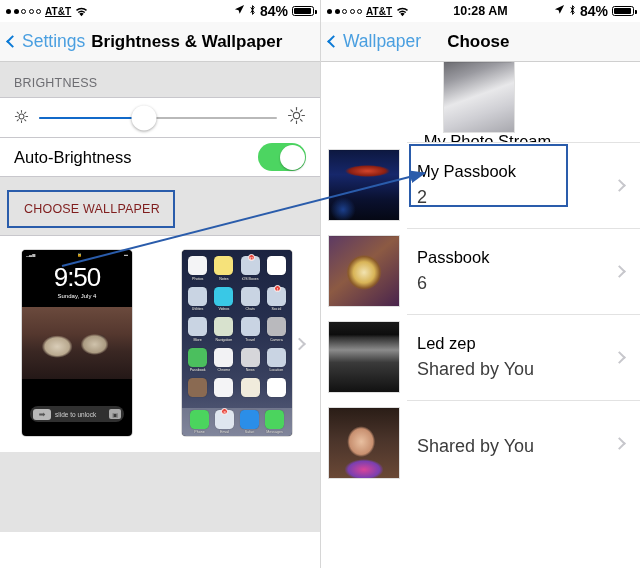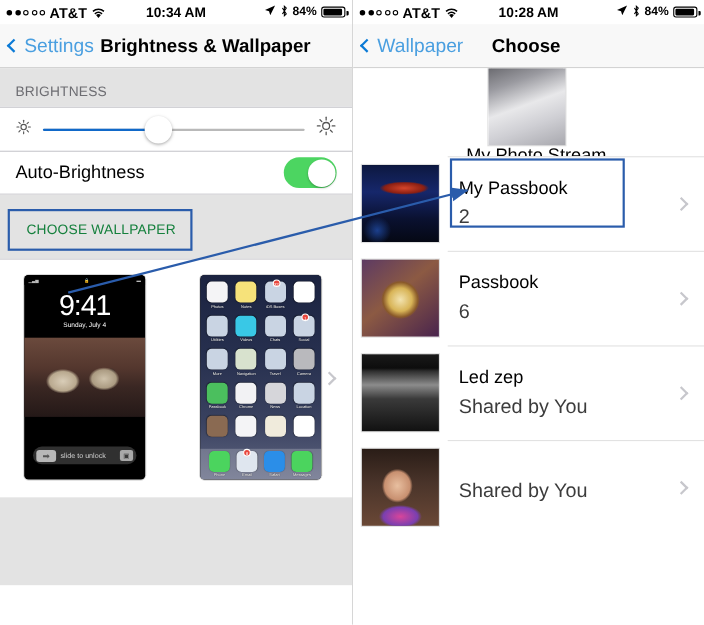--- a/index.html
+++ b/index.html
@@ -23,30 +23,30 @@
     font-size:12px; font-weight:bold; color:#000;
     background:#fff;
     padding:0 6px;
     position:relative;
   }
   .sb-left { display:flex; align-items:center; gap:4px; }
   .dots { display:flex; align-items:center; gap:2.5px; }
   .dot { width:5px; height:5px; border-radius:50%; }
   .dot.on  { background:#000; }
   .dot.off { background:#fff; border:1px solid #000; width:5px; height:5px; }
-  .carrier { font-size:13px; letter-spacing:.1px; }
+  .carrier { font-size:10px; letter-spacing:.1px;text-decoration:underline; }
   .wifi { display:inline-block; width:12px; height:10px; position:relative; }
   .sb-time {
     position:absolute; left:0; right:0; text-align:center;
     font-size:12.5px; font-weight:bold;
   }
   .sb-right { margin-left:auto; display:flex; align-items:center; gap:4px; }
   .loc-arrow { display:inline-block; }
   .bt { display:inline-block; }
-  .batt-pct { font-size:11px; }
+  .batt-pct { font-size:14px; }
   .battery {
     width:22px; height:10px; border:1.3px solid #000; border-radius:2.5px;
     position:relative; display:inline-block;
   }
   .battery::after {
     content:""; position:absolute; right:-3.5px; top:2.6px;
     width:2px; height:4px; background:#000; border-radius:0 1px 1px 0;
   }
   .battery .fill { position:absolute; left:1px; top:1px; bottom:1px; width:83%; background:#000; border-radius:1px; }
 
@@ -104,21 +104,21 @@
   .switch .knob {
     position:absolute; right:1.5px; top:1.5px;
     width:25px; height:25px; border-radius:50%; background:#fff;
     box-shadow:0 1px 2px rgba(0,0,0,.3);
   }
   .cell-bottom-border { border-bottom:1px solid #c8c7cc; }
 
   .choose-hdr-wrap { background:#e3e3e3; padding:16px 0 10px 0; position:relative; }
   .choose-hdr {
     display:inline-block;
-    color:#15803d; font-size:12.5px; letter-spacing:.2px;
+    color:#7f1d1d; font-size:12.5px; letter-spacing:.2px;
     padding:9px 12px 9px 14px;
     margin-left:10px;
   }
 
   .wallpaper-row {
     background:#fff; position:relative;
     padding:14px 0 16px 0;
     display:flex; align-items:flex-start;
     border-top:1px solid #c8c7cc;
   }
@@ -269,21 +269,20 @@
         </div>
         <span class="carrier">AT&amp;T</span>
         <span class="wifi">
           <svg viewBox="0 0 14 11" width="13" height="10">
               <path d="M7 10.2 4.6 7.3a3.8 3.8 0 0 1 4.8 0z" fill="#000"></path>
               <path d="M2.9 5.5a6.3 6.3 0 0 1 8.2 0l-1 1.2a4.8 4.8 0 0 0-6.2 0z" fill="#000"></path>
               <path d="M1 3.1a9 9 0 0 1 12 0l-1 1.2a7.5 7.5 0 0 0-10 0z" fill="#000"></path>
             </svg>
         </span>
       </div>
-      <div class="sb-time">10:34 AM</div>
       <div class="sb-right">
         <span class="loc-arrow">
           <svg viewBox="0 0 12 12" width="11" height="11">
               <path d="M11 1 1 5.6l4 1.1 1.2 4z" fill="#000"></path>
             </svg>
         </span>
         <span class="bt">
           <svg viewBox="0 0 8 13" width="7" height="12">
               <path d="M2 3.4 6 9.6 4 11.5V1.5L6 3.4 2 9.6" stroke="#000" stroke-width="1.1" fill="none"></path>
             </svg>
@@ -354,21 +353,21 @@
     </div>
 
     <div class="wallpaper-row">
 
       <div class="wp-thumb">
         <div class="lock-sb">
           <span>▁▃▅</span>
           <span>🔒</span>
           <span>▬</span>
         </div>
-        <div class="lock-time">9:41</div>
+        <div class="lock-time">9:50</div>
         <div class="lock-date">Sunday, July 4</div>
         <div class="dog-photo"></div>
         <div class="slide-bar">
           <span class="slide-arrow">➡</span>
           <span class="slide-txt">slide to unlock</span>
           <span class="cam-btn">▣</span>
         </div>
       </div>
 
       <div class="wp-thumb second">

